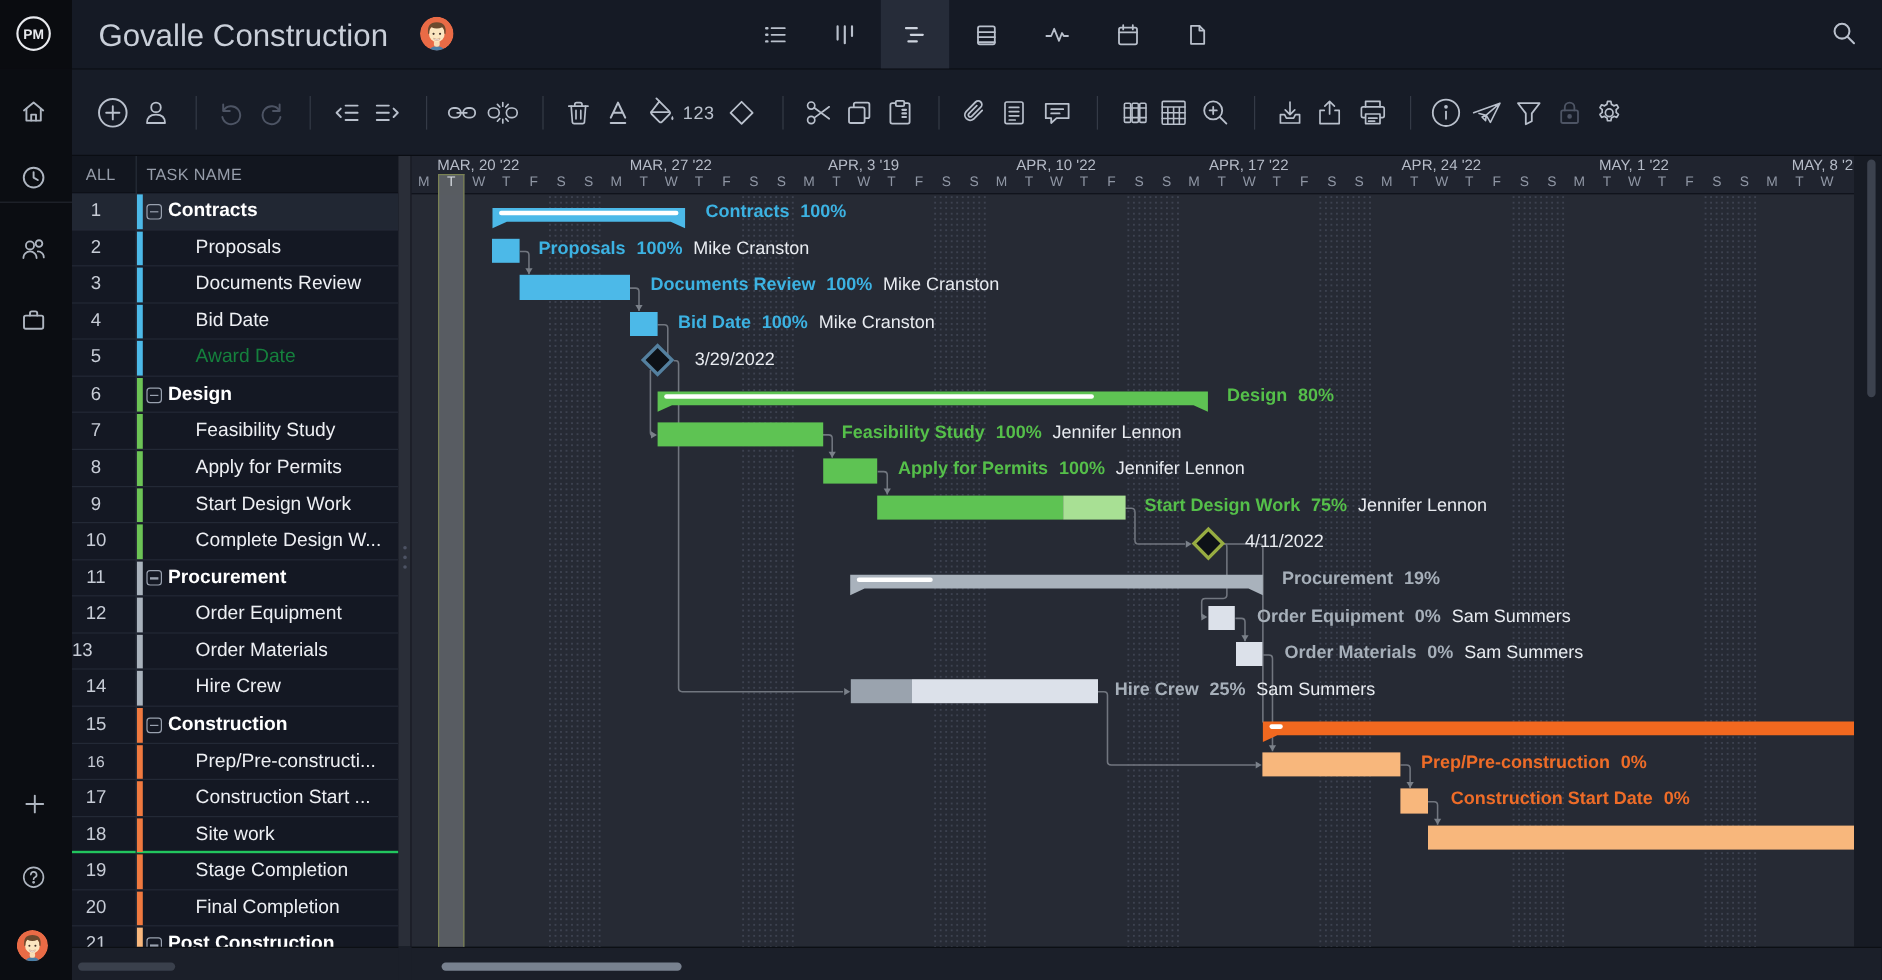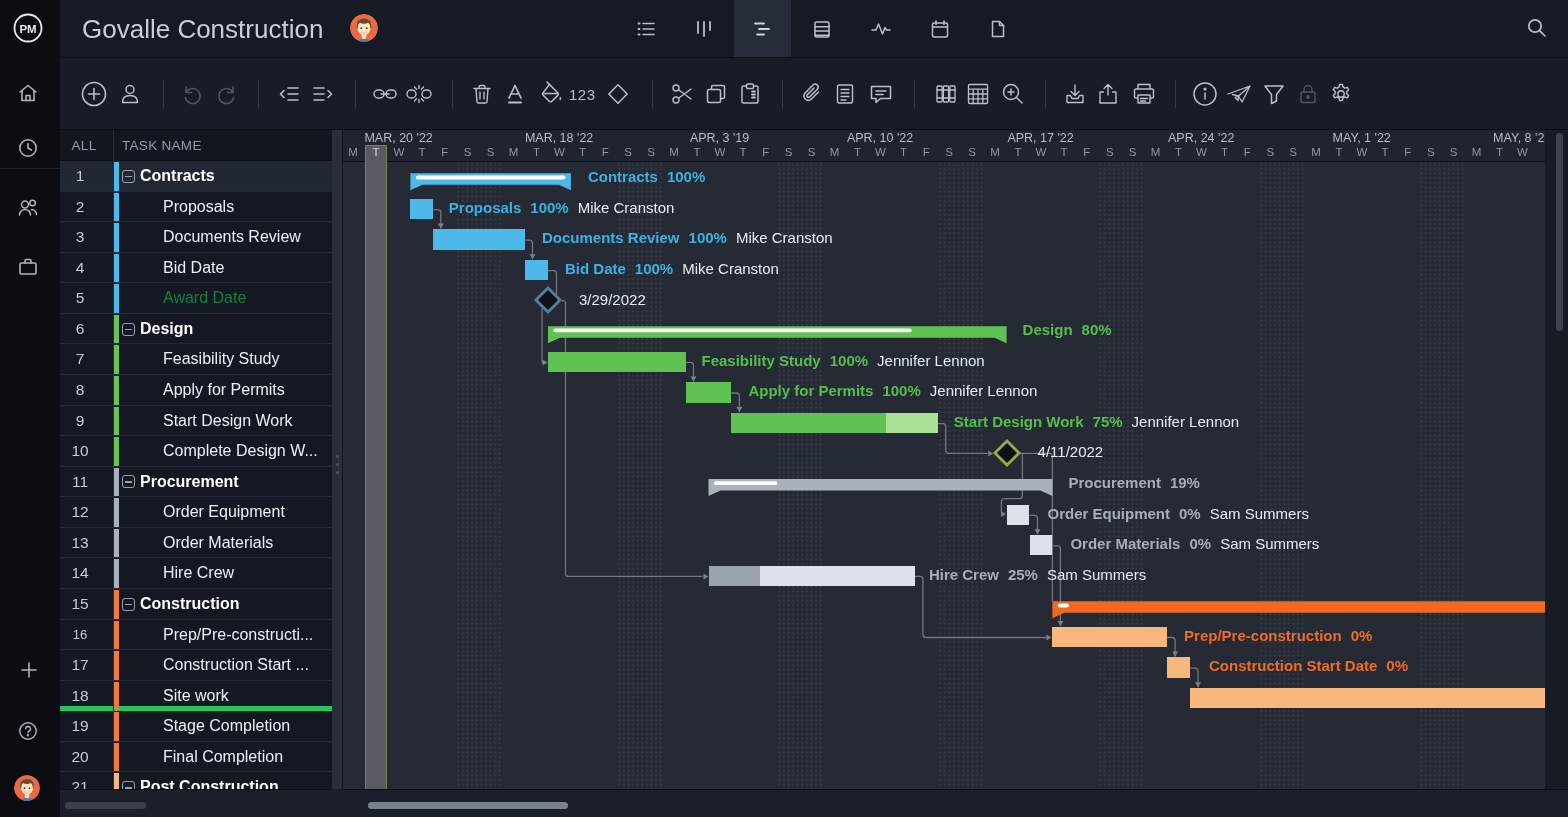--- a/index.html
+++ b/index.html
@@ -25,21 +25,21 @@
 <div class="abs" style="left:343px;top:130px;width:1202px;height:31.5px;background:#20242f;border-bottom:1px solid #0d1018"></div>
 <div class="abs" style="left:343px;top:161.5px;width:1202px;height:627.5px;background:#262a34"></div>
 <div class="abs" style="left:1545px;top:130px;width:23px;height:687px;background:#171b24"></div>
 <div class="abs" style="left:1556px;top:133px;width:7px;height:198px;border-radius:4px;background:#3c424e"></div>
 <div class="abs" style="left:60px;top:789px;width:1508px;height:28px;background:#1b1f29;border-top:1px solid #0c0f14"></div>
 <div class="abs" style="left:65px;top:802px;width:81px;height:7px;border-radius:4px;background:#3a404c"></div>
 <div class="abs" style="left:368px;top:802px;width:200px;height:7px;border-radius:4px;background:#78818f"></div>
 <div class="abs" style="left:332px;top:789px;width:11px;height:28px;background:#1b1f29"></div>
 <div class="abs" style="left:343px;top:130px;width:1202px;height:31.5px;overflow:hidden">
 <div class="abs" style="left:-4.4px;top:1px;width:120px;text-align:center;font-size:12.5px;color:#b6bcc8">MAR, 20 '22</div>
-<div class="abs" style="left:156.1px;top:1px;width:120px;text-align:center;font-size:12.5px;color:#b6bcc8">MAR, 18 '22</div>
+<div class="abs" style="left:156.1px;top:1px;width:120px;text-align:center;font-size:12.5px;color:#b6bcc8">MAR, 27 '22</div>
 <div class="abs" style="left:316.6px;top:1px;width:120px;text-align:center;font-size:12.5px;color:#b6bcc8">APR, 3 '19</div>
 <div class="abs" style="left:477.1px;top:1px;width:120px;text-align:center;font-size:12.5px;color:#b6bcc8">APR, 10 '22</div>
 <div class="abs" style="left:637.6px;top:1px;width:120px;text-align:center;font-size:12.5px;color:#b6bcc8">APR, 17 '22</div>
 <div class="abs" style="left:798.2px;top:1px;width:120px;text-align:center;font-size:12.5px;color:#b6bcc8">APR, 24 '22</div>
 <div class="abs" style="left:958.7px;top:1px;width:120px;text-align:center;font-size:12.5px;color:#b6bcc8">MAY, 1 '22</div>
 <div class="abs" style="left:1119.2px;top:1px;width:120px;text-align:center;font-size:12.5px;color:#b6bcc8">MAY, 8 '22</div>
 <div class="abs" style="left:-0.9px;top:16px;width:22px;text-align:center;font-size:11.5px;color:#8f96a4">M</div>
 <div class="abs" style="left:22.0px;top:16px;width:22px;text-align:center;font-size:11.5px;color:#8f96a4">T</div>
 <div class="abs" style="left:44.9px;top:16px;width:22px;text-align:center;font-size:11.5px;color:#8f96a4">W</div>
 <div class="abs" style="left:67.9px;top:16px;width:22px;text-align:center;font-size:11.5px;color:#8f96a4">T</div>
@@ -164,21 +164,21 @@
 <div class="abs" style="left:62px;top:8.8px;width:13px;height:13px;border:1.5px solid #99a1af;border-radius:3px"></div>
 <div class="abs" style="left:65px;top:14.8px;width:7px;height:1.5px;background:#99a1af"></div>
 <div class="abs" style="left:80px;top:0;height:100%;line-height:30.57px;font-size:16px;font-weight:700;color:#ffffff;white-space:nowrap">Procurement</div>
 </div>
 <div class="abs" style="left:0;top:336.3px;width:272px;height:30.57px;border-bottom:1px solid #232936">
 <div class="abs" style="left:0;top:0;width:40px;height:100%;line-height:30.57px;text-align:center;font-size:15.5px;color:#c7ccd6">12</div>
 <div class="abs" style="left:54px;top:1px;width:5px;height:28.57px;background:#a9b2bc"></div>
 <div class="abs" style="left:103px;top:0;height:100%;line-height:30.57px;font-size:16px;color:#edeff3;white-space:nowrap">Order Equipment</div>
 </div>
 <div class="abs" style="left:0;top:366.8px;width:272px;height:30.57px;border-bottom:1px solid #232936">
-<div class="abs" style="left:0;top:0;width:40px;height:100%;line-height:30.57px;text-align:center;font-size:15.5px;color:#c7ccd6">13</div>
+<div class="abs" style="left:0;top:0;width:40px;height:100%;line-height:30.57px;font-size:15.5px;color:#c7ccd6">13</div>
 <div class="abs" style="left:54px;top:1px;width:5px;height:28.57px;background:#a9b2bc"></div>
 <div class="abs" style="left:103px;top:0;height:100%;line-height:30.57px;font-size:16px;color:#edeff3;white-space:nowrap">Order Materials</div>
 </div>
 <div class="abs" style="left:0;top:397.4px;width:272px;height:30.57px;border-bottom:1px solid #232936">
 <div class="abs" style="left:0;top:0;width:40px;height:100%;line-height:30.57px;text-align:center;font-size:15.5px;color:#c7ccd6">14</div>
 <div class="abs" style="left:54px;top:1px;width:5px;height:28.57px;background:#a9b2bc"></div>
 <div class="abs" style="left:103px;top:0;height:100%;line-height:30.57px;font-size:16px;color:#edeff3;white-space:nowrap">Hire Crew</div>
 </div>
 <div class="abs" style="left:0;top:428.0px;width:272px;height:30.57px;border-bottom:1px solid #232936">
 <div class="abs" style="left:0;top:0;width:40px;height:100%;line-height:30.57px;text-align:center;font-size:15.5px;color:#c7ccd6">15</div>
@@ -190,21 +190,21 @@
 <div class="abs" style="left:0;top:458.5px;width:272px;height:30.57px;border-bottom:1px solid #232936">
 <div class="abs" style="left:0;top:0;width:40px;height:100%;line-height:30.57px;text-align:center;font-size:13px;color:#c7ccd6">16</div>
 <div class="abs" style="left:54px;top:1px;width:5px;height:28.57px;background:#f0793f"></div>
 <div class="abs" style="left:103px;top:0;height:100%;line-height:30.57px;font-size:16px;color:#edeff3;white-space:nowrap">Prep/Pre-constructi...</div>
 </div>
 <div class="abs" style="left:0;top:489.1px;width:272px;height:30.57px;border-bottom:1px solid #232936">
 <div class="abs" style="left:0;top:0;width:40px;height:100%;line-height:30.57px;text-align:center;font-size:15.5px;color:#c7ccd6">17</div>
 <div class="abs" style="left:54px;top:1px;width:5px;height:28.57px;background:#f0793f"></div>
 <div class="abs" style="left:103px;top:0;height:100%;line-height:30.57px;font-size:16px;color:#edeff3;white-space:nowrap">Construction Start ...</div>
 </div>
-<div class="abs" style="left:0;top:519.7px;width:272px;height:30.57px;border-bottom:5px solid #22c55e">
+<div class="abs" style="left:0;top:519.7px;width:272px;height:30.57px;border-bottom:2px solid #22c55e">
 <div class="abs" style="left:0;top:0;width:40px;height:100%;line-height:30.57px;text-align:center;font-size:15.5px;color:#c7ccd6">18</div>
 <div class="abs" style="left:54px;top:1px;width:5px;height:28.57px;background:#f0793f"></div>
 <div class="abs" style="left:103px;top:0;height:100%;line-height:30.57px;font-size:16px;color:#edeff3;white-space:nowrap">Site work</div>
 </div>
 <div class="abs" style="left:0;top:550.3px;width:272px;height:30.57px;border-bottom:1px solid #232936">
 <div class="abs" style="left:0;top:0;width:40px;height:100%;line-height:30.57px;text-align:center;font-size:15.5px;color:#c7ccd6">19</div>
 <div class="abs" style="left:54px;top:1px;width:5px;height:28.57px;background:#f0793f"></div>
 <div class="abs" style="left:103px;top:0;height:100%;line-height:30.57px;font-size:16px;color:#edeff3;white-space:nowrap">Stage Completion</div>
 </div>
 <div class="abs" style="left:0;top:580.8px;width:272px;height:30.57px;border-bottom:1px solid #232936">

